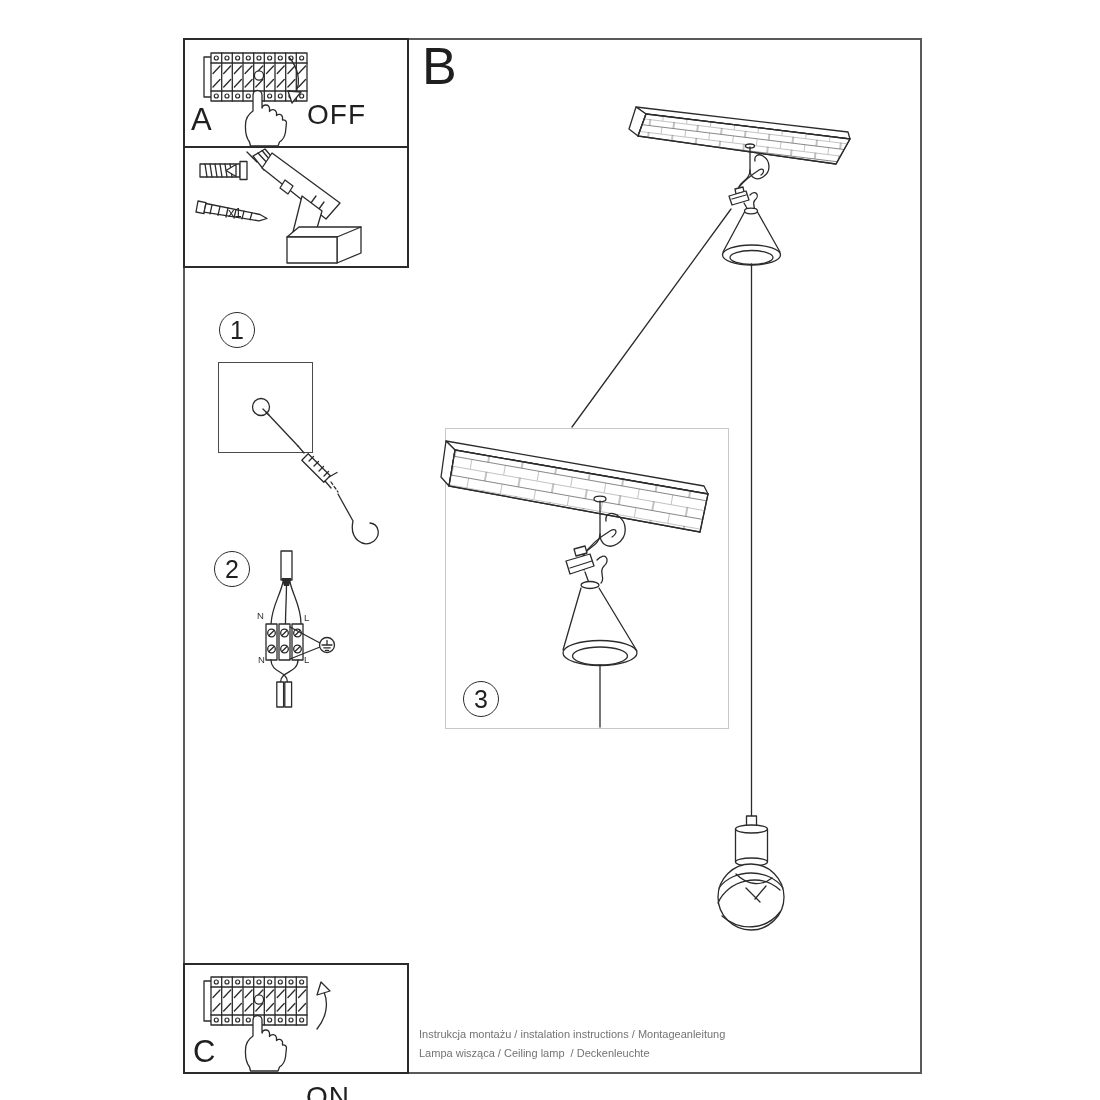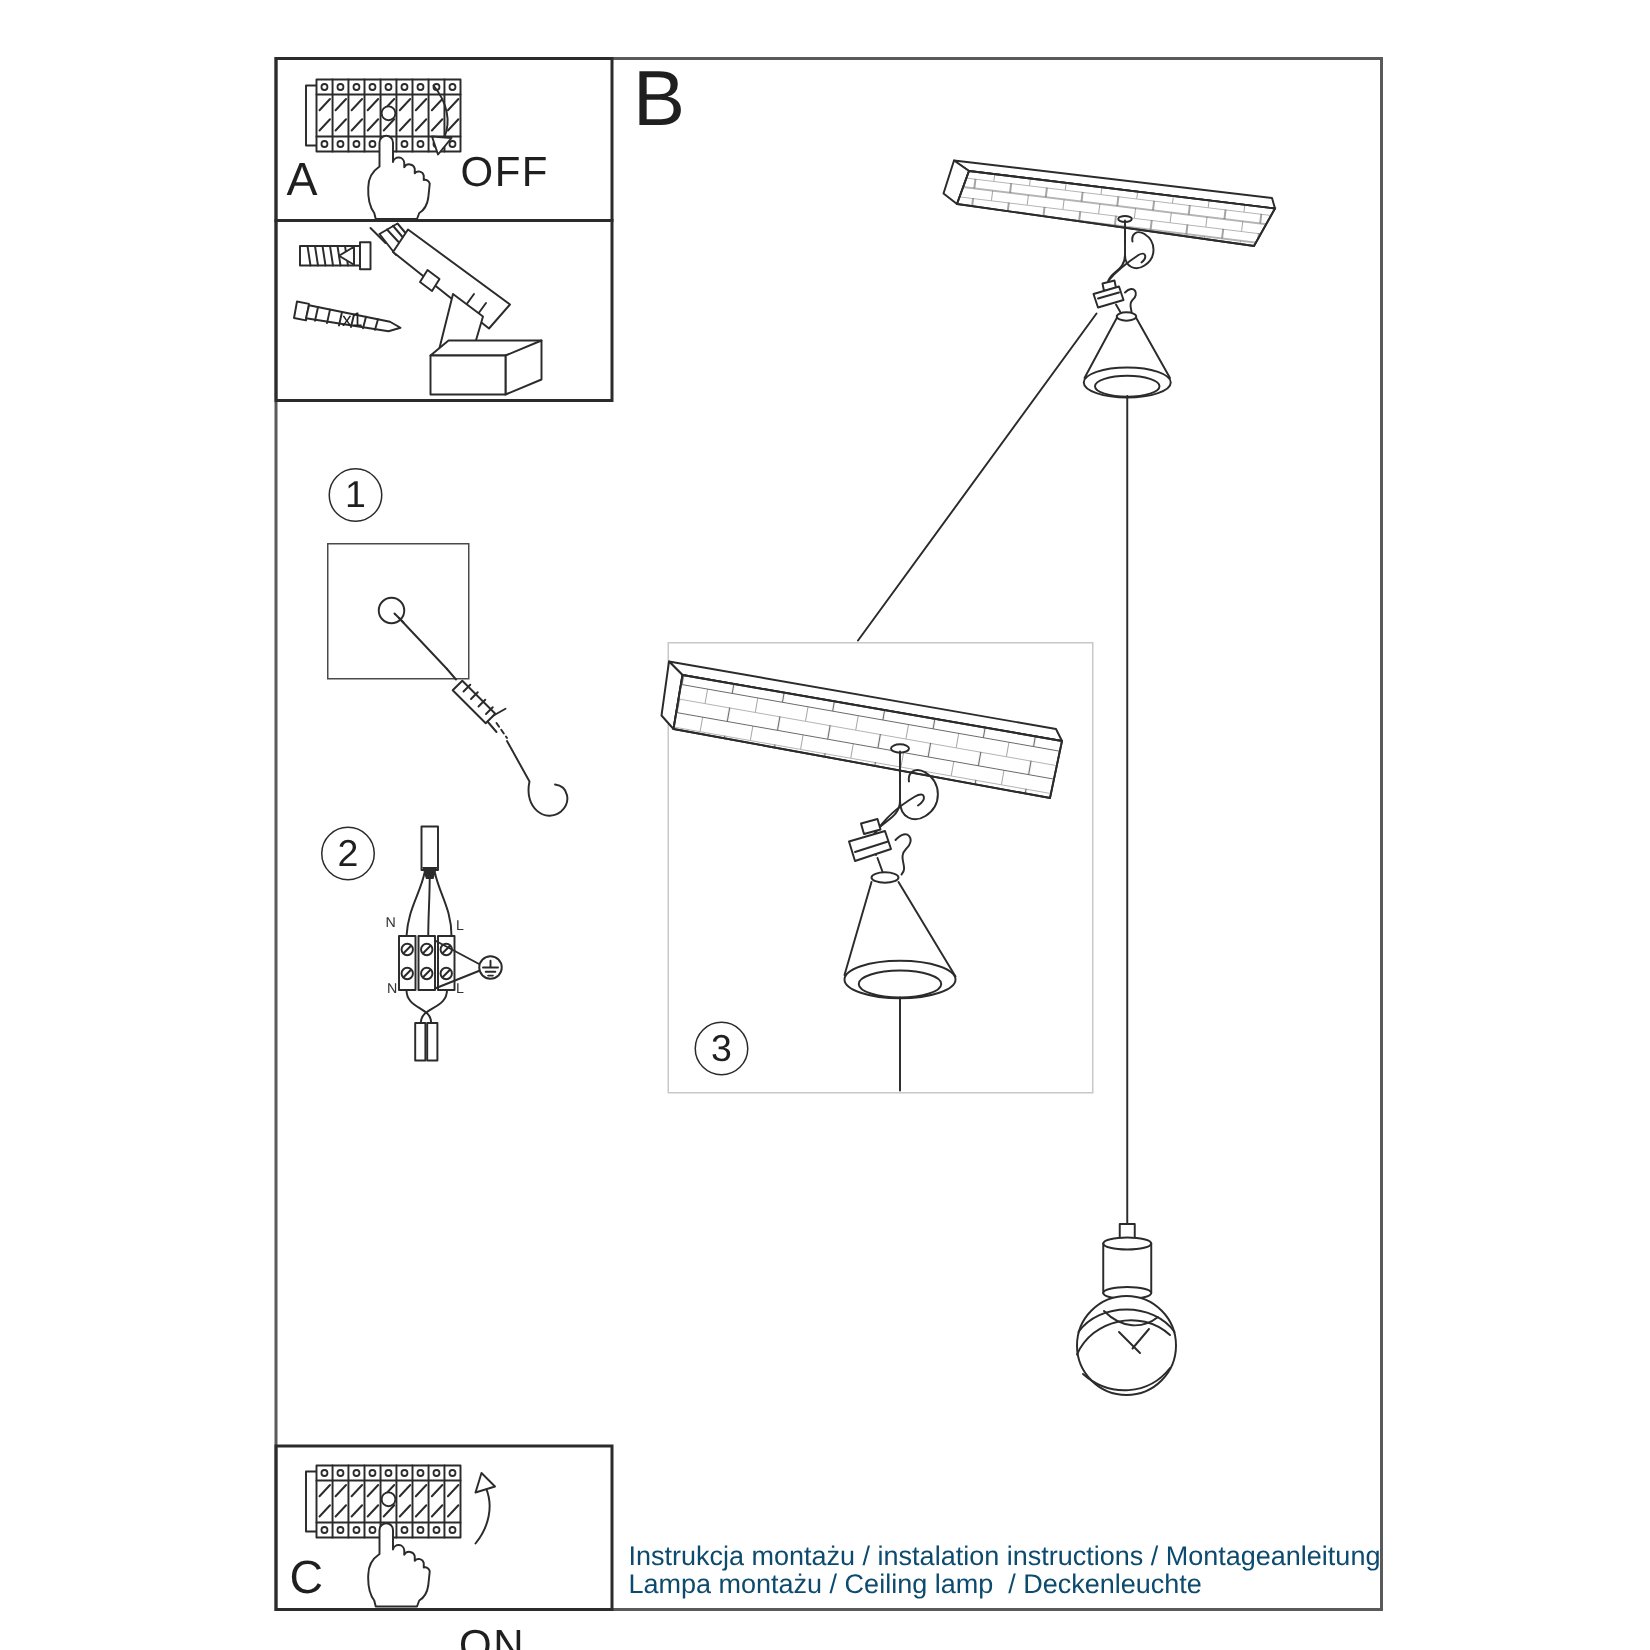--- a/index.html
+++ b/index.html
@@ -9,21 +9,21 @@
   .frame{border:2px solid #5a5a5a;box-sizing:border-box;}
   .panelbox{border:2px solid #2b2b2b;box-sizing:border-box;background:transparent;}
   .thinbox{border:1.5px solid #4a4a4a;box-sizing:border-box;}
   .insetbox{border:1.5px solid #c8c8c8;box-sizing:border-box;background:#fff;}
   .lbl{position:absolute;line-height:1.1;white-space:pre;color:#1f1f1f;}
   .big{font-size:52px;}
   .letter{font-size:31px;}
   .state{font-size:28px;letter-spacing:1px;text-align:right;}
   .tiny{font-size:13px;margin-top:24px;}
   .wire-lbl{font-size:9.5px;color:#333;}
-  .foot{font-size:18px;color:#0c4a6e;}
+  .foot{font-size:11px;color:#737373;}
   .badge{position:absolute;width:36px;height:36px;border:1.7px solid #2b2b2b;border-radius:50%;
          display:flex;align-items:center;justify-content:center;font-size:25px;box-sizing:border-box;background:#fff;}
   svg.art{position:absolute;left:0;top:0;pointer-events:none;}
   .ln{fill:none;stroke:#2b2b2b;stroke-width:1.3;stroke-linecap:round;stroke-linejoin:round;}
   .wh{fill:#ffffff;stroke:#2b2b2b;stroke-width:1.3;stroke-linejoin:round;}
 </style>
 </head>
 <body>
 
 <div class="page">
@@ -219,14 +219,14 @@
 
   <span class="lbl wire-lbl" style="left:257px;top:611px;">N</span>
   <span class="lbl wire-lbl" style="left:304px;top:613px;">L</span>
   <span class="lbl wire-lbl" style="left:258px;top:655px;">N</span>
   <span class="lbl wire-lbl" style="left:304px;top:655px;">L</span>
 
   <span class="lbl letter" style="left:193px;top:1035px;">C</span>
   <span class="lbl state" style="left:306px;top:1082px;">ON</span>
 
   <span class="lbl foot" style="left:419px;top:1028px;">Instrukcja montażu / instalation instructions / Montageanleitung</span>
-  <span class="lbl foot" style="left:419px;top:1047px;">Lampa montażu / Ceiling lamp  / Deckenleuchte</span>
+  <span class="lbl foot" style="left:419px;top:1047px;">Lampa wisząca / Ceiling lamp  / Deckenleuchte</span>
 </div>
 
 </body></html>

